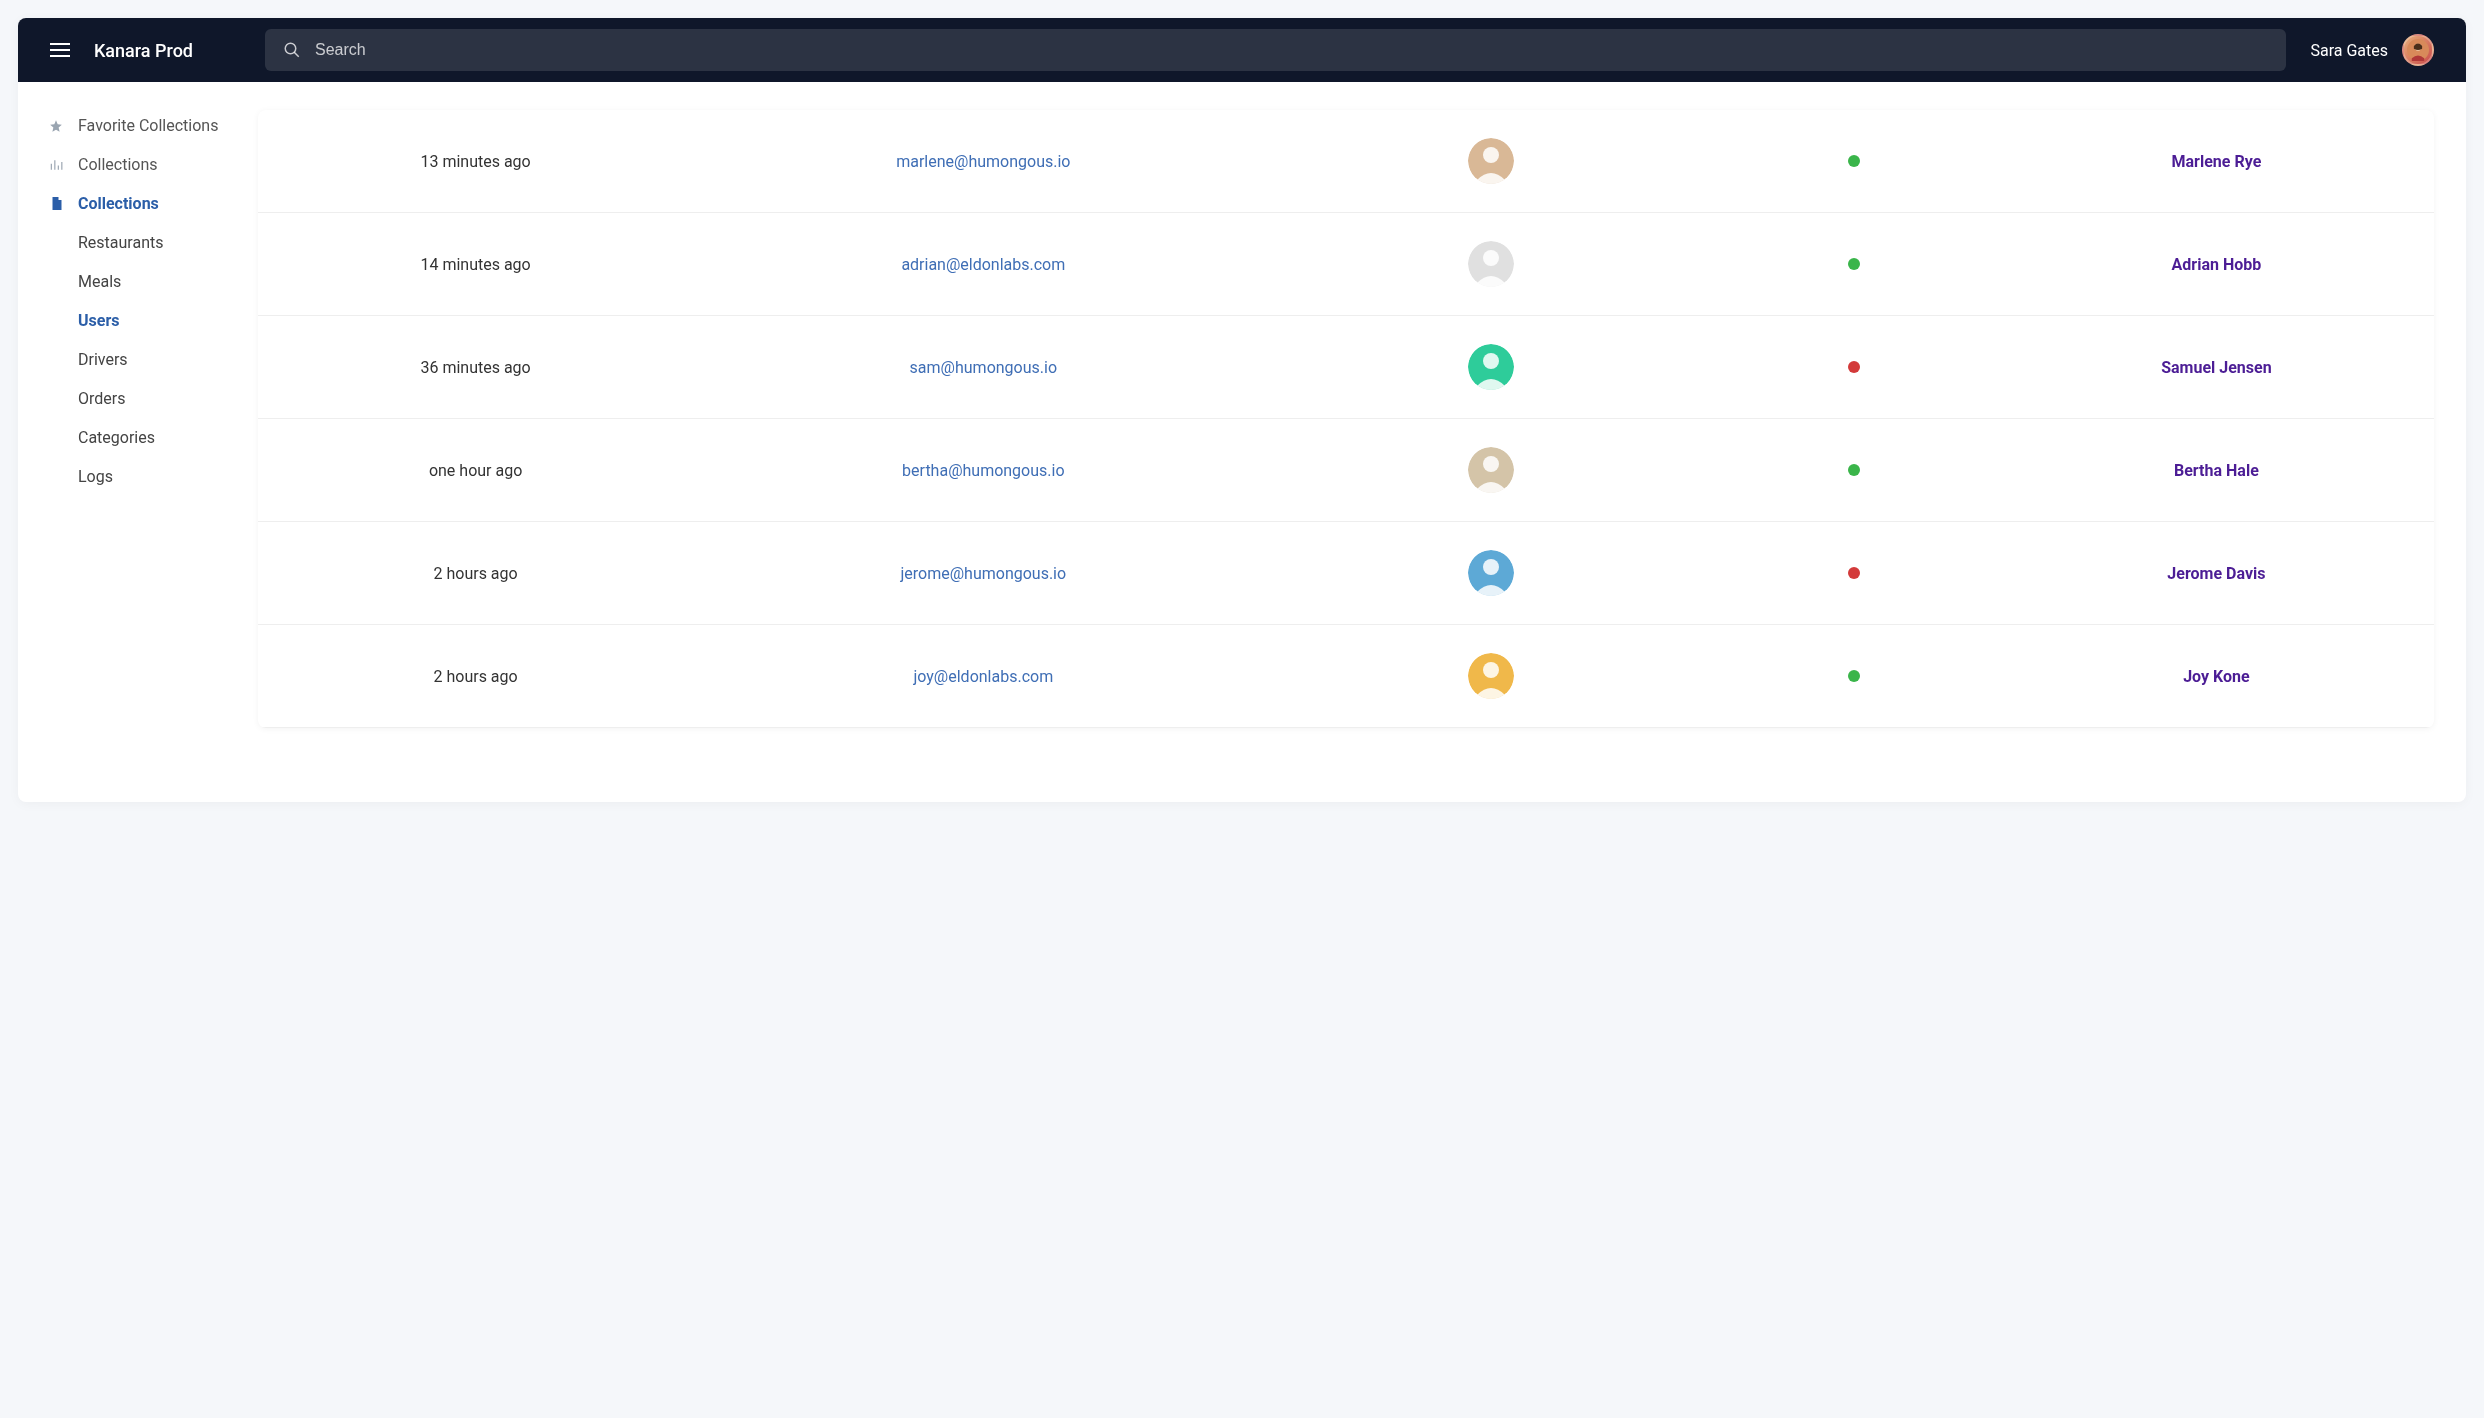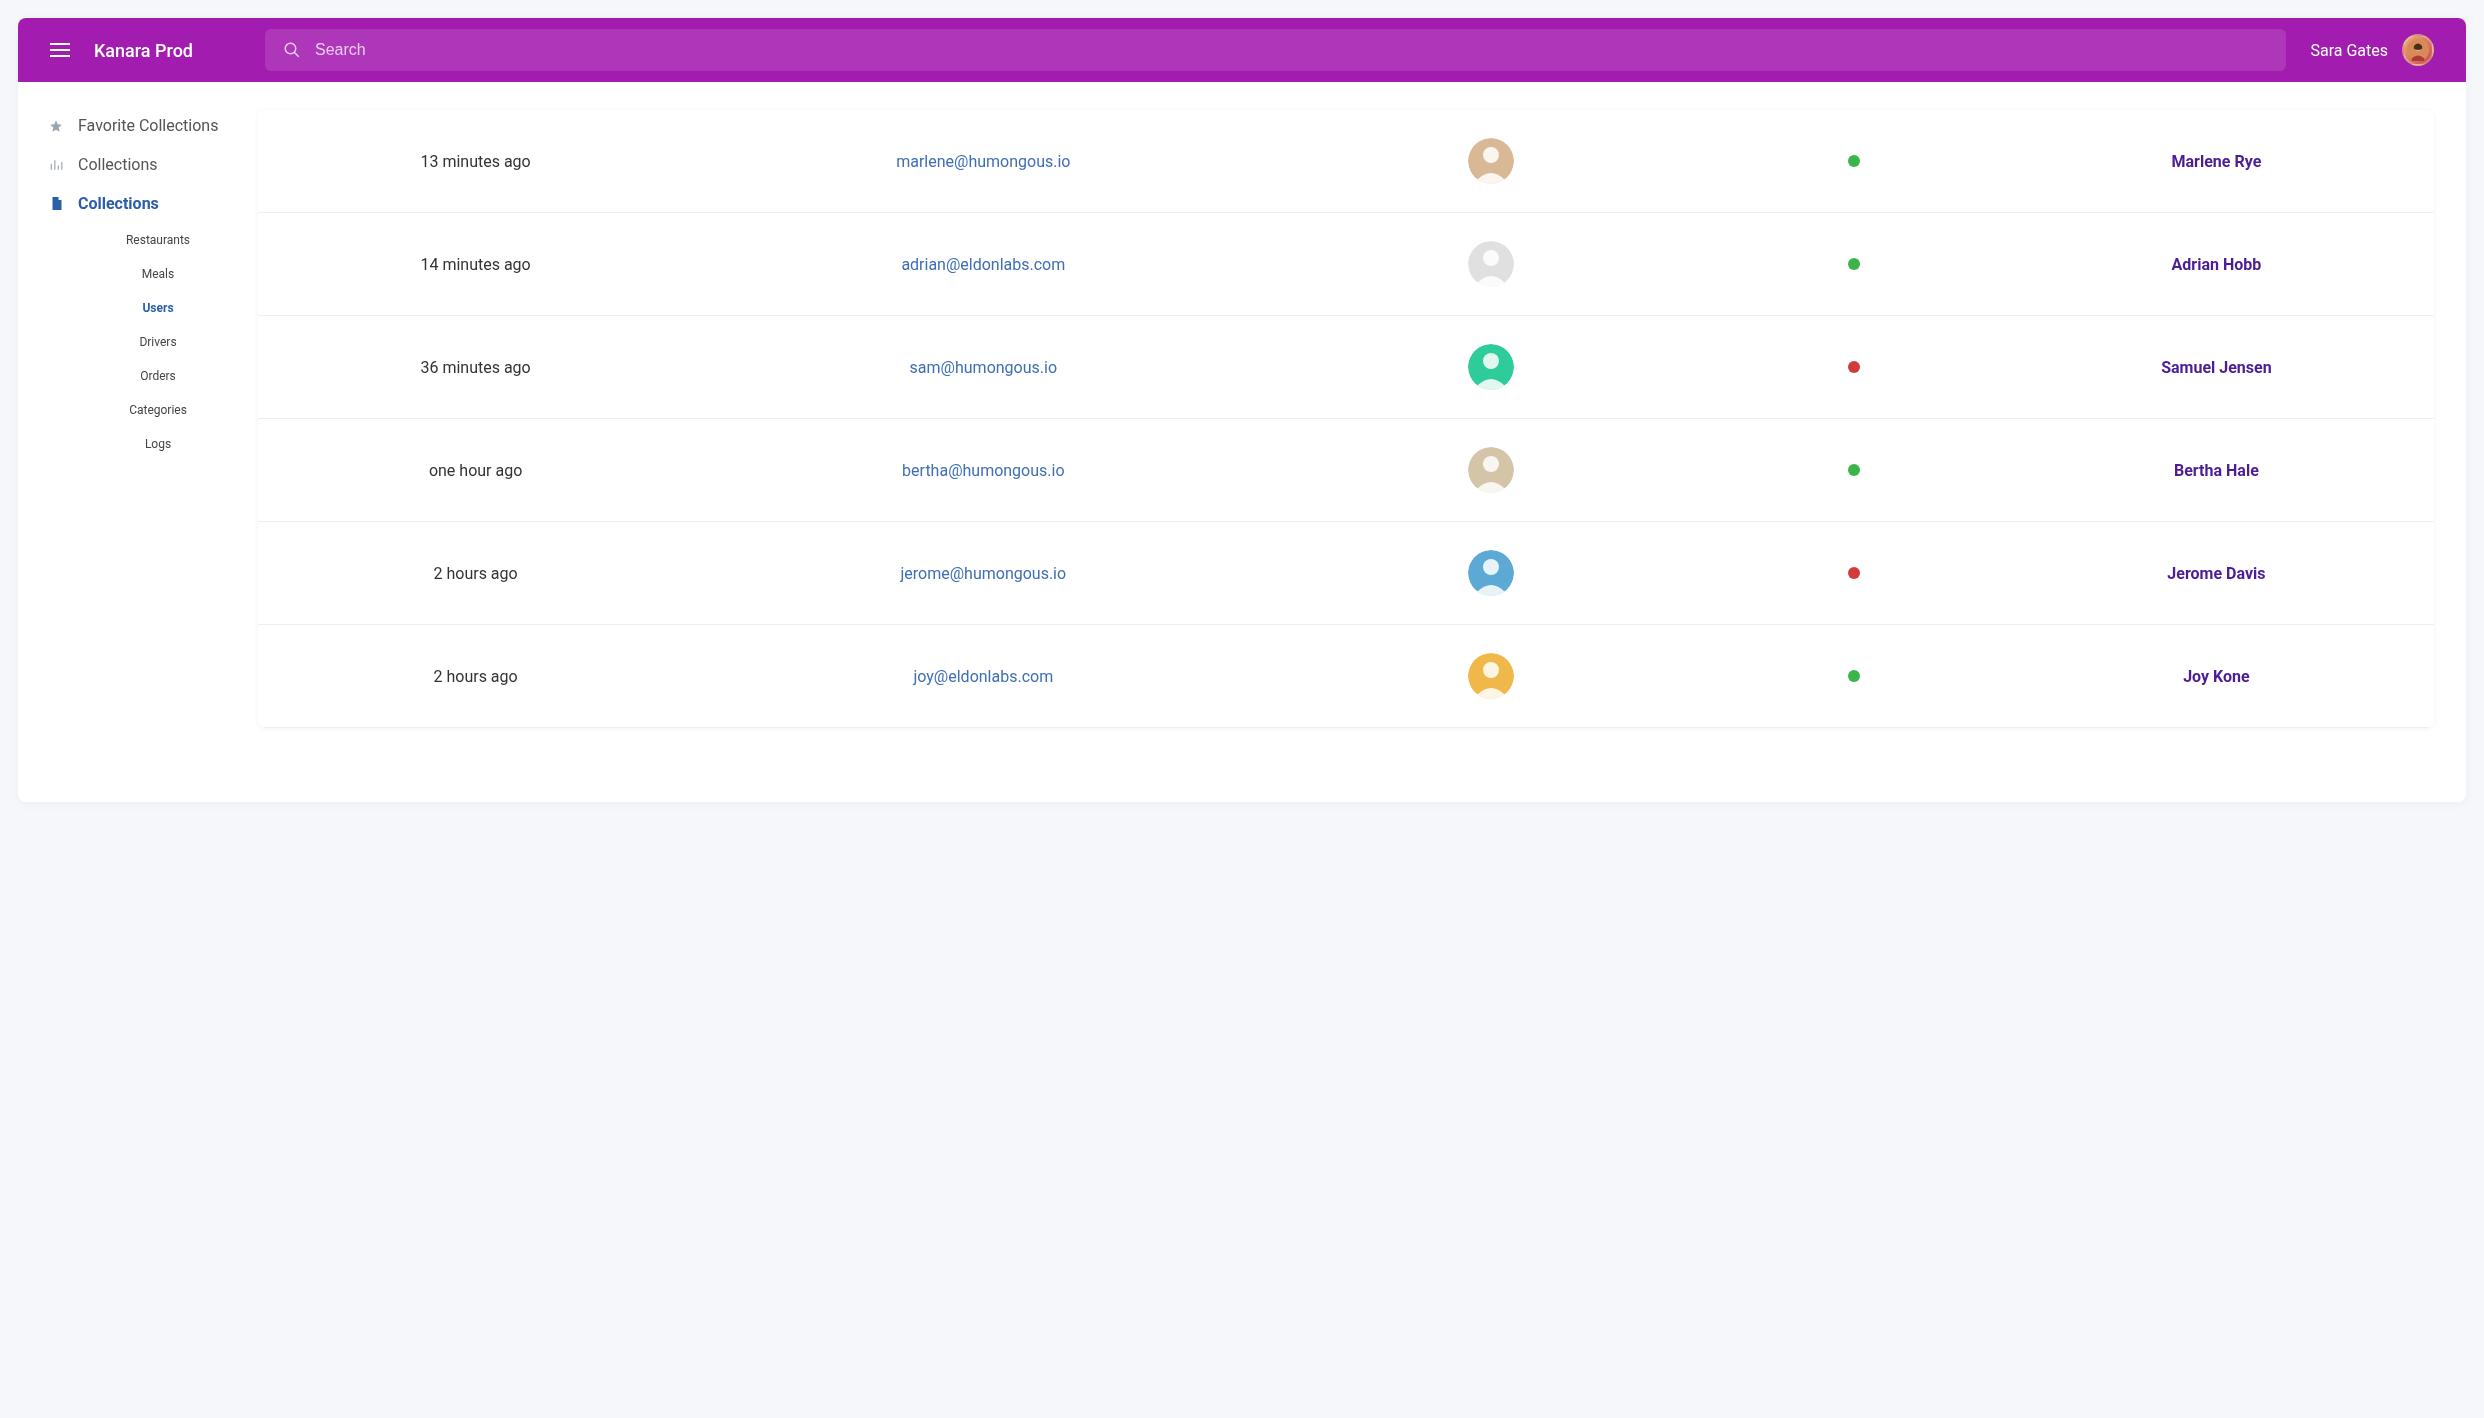--- a/index.html
+++ b/index.html
@@ -13,21 +13,21 @@
       color: #333;
     }
     .app-container {
       background: #fff;
       border-radius: 8px;
       overflow: hidden;
       margin: 18px;
       box-shadow: 0 2px 12px rgba(0,0,0,0.04);
     }
     .header {
-      background: #a21caf;
+      background: #0f172a;
       display: flex;
       align-items: center;
       padding: 28px 32px;
       gap: 24px;
       height: 64px;
     }
     .menu-icon {
       color: #fff;
       display: flex;
       align-items: center;
@@ -116,23 +116,22 @@
       align-items: center;
       justify-content: center;
       color: #9aa5b1;
     }
     .sidebar-item.active .icon {
       color: #2b5ea8;
     }
     .sidebar-subitem {
       padding: 10px 20px 10px 60px;
       cursor: pointer;
-      font-size: 12px;
+      font-size: 16px;
       color: #444;
-      text-align: center;
     }
     .sidebar-subitem.active {
       color: #2b5ea8;
       font-weight: 700;
     }
     .main {
       flex: 1;
       padding: 28px 0 0 0;
     }
     .table-container {

